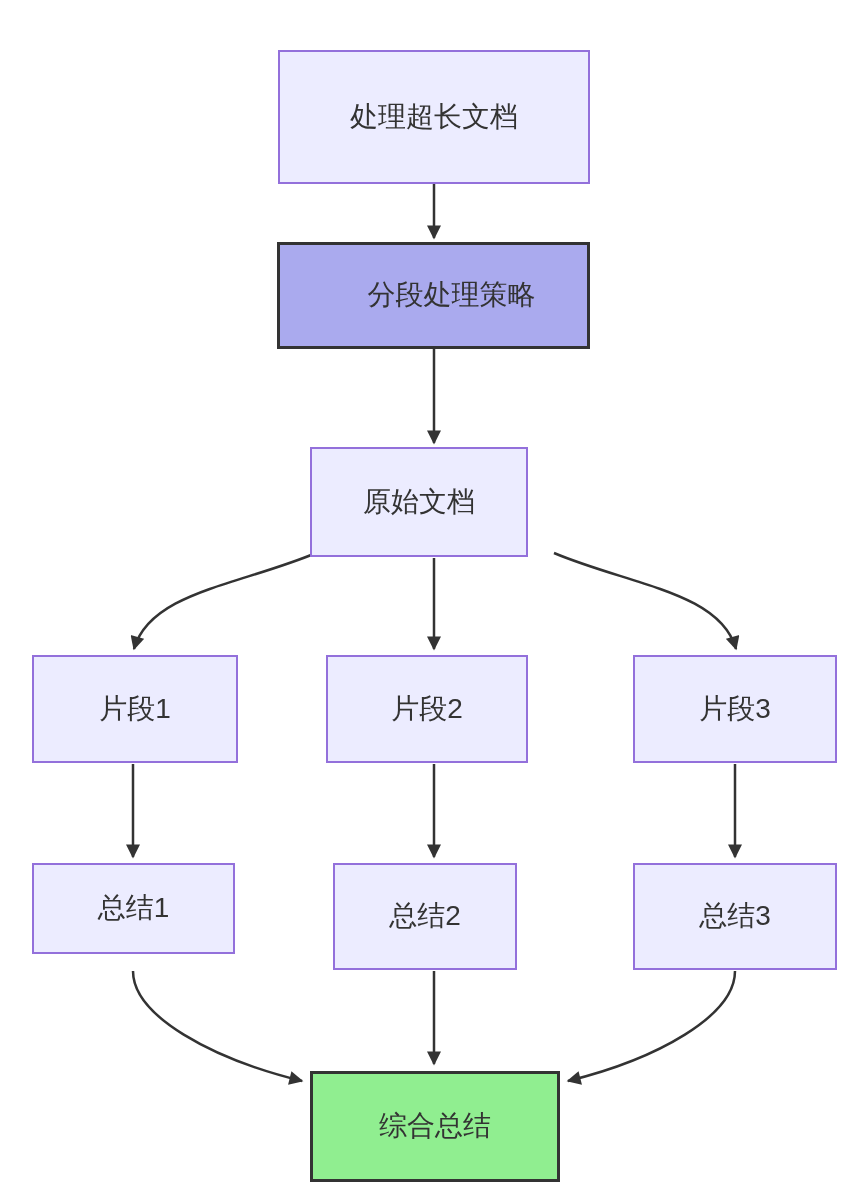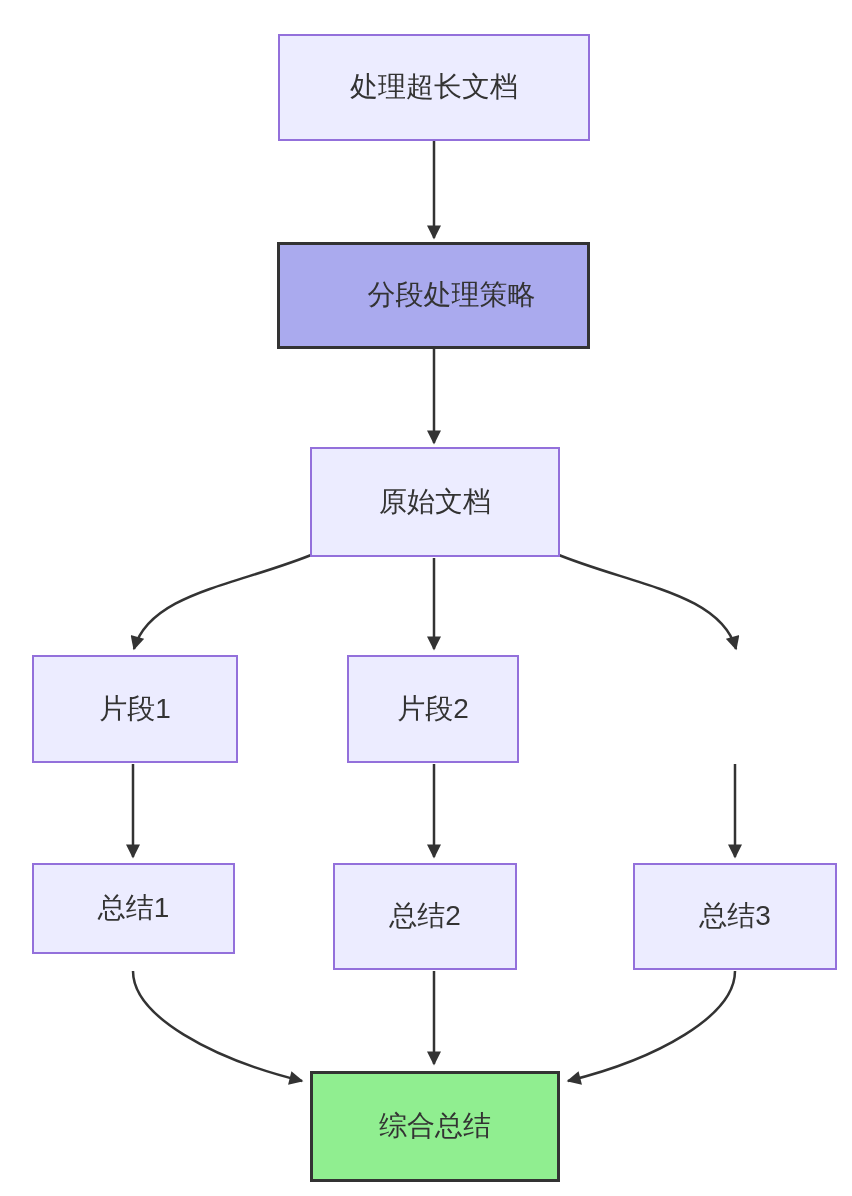--- a/index.html
+++ b/index.html
@@ -63,40 +63,43 @@
       <path d="M554 553 C630 585, 720 592, 736 649" marker-end="url(#arrow)"></path>
       <path d="M133 764 L133 857" marker-end="url(#arrow)"></path>
       <path d="M434 764 L434 857" marker-end="url(#arrow)"></path>
       <path d="M735 764 L735 857" marker-end="url(#arrow)"></path>
       <path d="M133 971 C133 1016, 212 1059, 302 1081" marker-end="url(#arrow)"></path>
       <path d="M434 971 L434 1064" marker-end="url(#arrow)"></path>
       <path d="M735 971 C735 1016, 657 1059, 568 1081" marker-end="url(#arrow)"></path>
     </g>
   </svg>
 
-  <div class="node default" style="left:278px; top:34px; width:312px; height:107px">
+  <div class="node default" style="left:278px; top:50px; width:312px; height:134px">
     <span>处理超长文档</span>
   </div>
 
   <div class="node highlight-purple" style="left:277px; top:242px; width:313px; height:107px">
     <span>分段处理策略</span>
   </div>
 
-  <div class="node default" style="left:310px; top:447px; width:250px; height:110px">
+  <div class="node default" style="left:310px; top:447px; width:218px; height:110px">
     <span>原始文档</span>
   </div>
 
   <div class="node default" style="left:32px; top:655px; width:206px; height:108px">
     <span>片段1</span>
   </div>
 
-  <div class="node default" style="left:347px; top:655px; width:172px; height:108px">
+  <div class="node default" style="left:326px; top:655px; width:202px; height:108px">
     <span>片段2</span>
   </div>
 
+  <div class="node default" style="left:633px; top:655px; width:204px; height:108px">
+    <span>片段3</span>
+  </div>
 
   <div class="node default" style="left:32px; top:863px; width:203px; height:91px">
     <span>总结1</span>
   </div>
 
   <div class="node default" style="left:333px; top:863px; width:184px; height:107px">
     <span>总结2</span>
   </div>
 
   <div class="node default" style="left:633px; top:863px; width:204px; height:107px">

